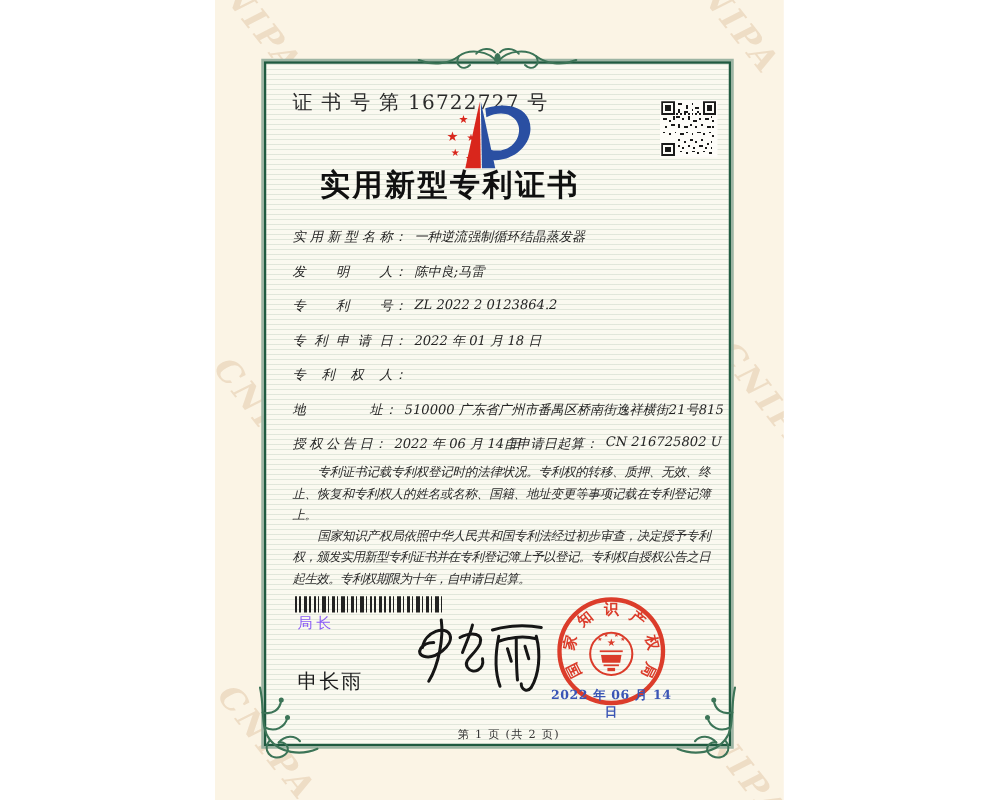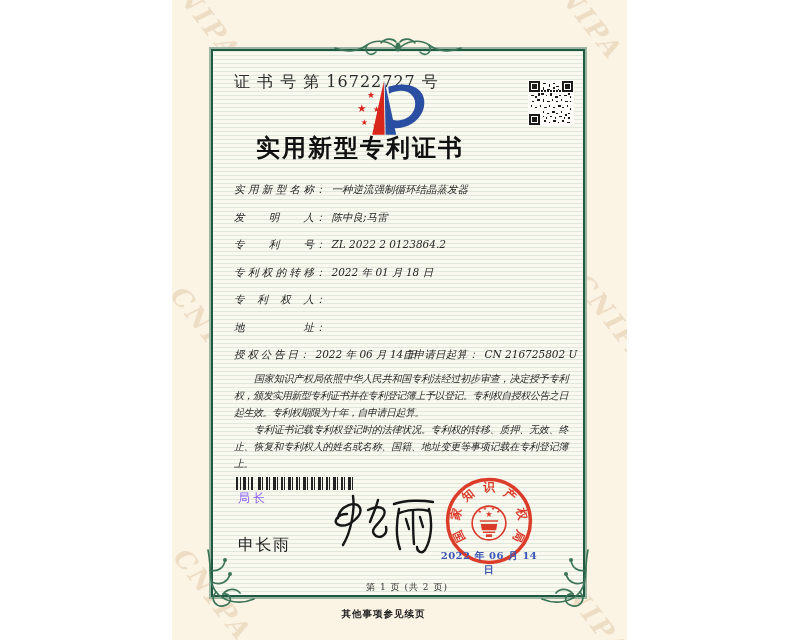--- a/index.html
+++ b/index.html
@@ -231,47 +231,48 @@
       <span class="flabel">发明人</span>
         <span class="fcolon">：</span>
       <span class="fval">陈中良;马雷</span>
     </div>
     <div class="frow">
       <span class="flabel">专利号</span>
         <span class="fcolon">：</span>
       <span class="fval">ZL 2022 2 0123864.2</span>
     </div>
     <div class="frow">
-      <span class="flabel">专利权的转移</span>
+      <span class="flabel">专利申请日</span>
         <span class="fcolon">：</span>
       <span class="fval">2022 年 01 月 18 日</span>
     </div>
     <div class="frow">
       <span class="flabel">专利权人</span>
         <span class="fcolon">：</span>
     </div>
     <div class="frow">
       <span class="flabel">地址</span>
         <span class="fcolon">：</span>
+      <span class="fval">510000 广东省广州市番禺区桥南街逸祥横街21号815</span>
     </div>
     <div class="frow">
       <span class="flabel narrow">授权公告日</span>
         <span class="fcolon">：</span>
       <span class="fval">2022 年 06 月 14 日</span>
       <span class="grant-no-group">
         <span class="flabel narrow">自申请日起算</span>
           <span class="fcolon">：</span>
         <span class="fval">CN 216725802 U</span>
       </span>
     </div>
   </div>
 
   <div class="paras">
+    <p>专利证书记载专利权登记时的法律状况。专利权的转移、质押、无效、终止、恢复和专利权人的姓名或名称、国籍、地址变更等事项记载在专利登记簿上。</p>
     <p>国家知识产权局依照中华人民共和国专利法经过初步审查，决定授予专利权，颁发实用新型专利证书并在专利登记簿上予以登记。专利权自授权公告之日起生效。专利权期限为十年，自申请日起算。</p>
-    <p>专利证书记载专利权登记时的法律状况。专利权的转移、质押、无效、终止、恢复和专利权人的姓名或名称、国籍、地址变更等事项记载在专利登记簿上。</p>
   </div>
 
   <div class="barcode"></div>
 
   <div class="director-title">局长</div>
   <div class="director-name">申长雨</div>
 
   <svg class="signature" width="112" height="66" viewBox="0 0 112 66">
     <g stroke="#161616" stroke-width="2.4" fill="none" stroke-linecap="round" stroke-linejoin="round">
       <path d="M12,26 C14,13 31,8 34,16 C37,24 22,36 13,33 C6,31 11,22 21,22"></path>
@@ -309,15 +310,14 @@
       <text x="44" y="15">识</text>
       <text x="44" y="15" transform="rotate(39 44 44)">产</text>
       <text x="44" y="15" transform="rotate(78 44 44)">权</text>
       <text x="44" y="15" transform="rotate(117 44 44)">局</text>
     </g>
   </svg>
 
   <div class="seal-date">2022 年 06 月 14 日</div>
 
   <div class="page-info">第 1 页 (共 2 页)</div>
-  <div class="continuation">其他事项参见续页</div>
 
 </div>
 
 </body></html>

